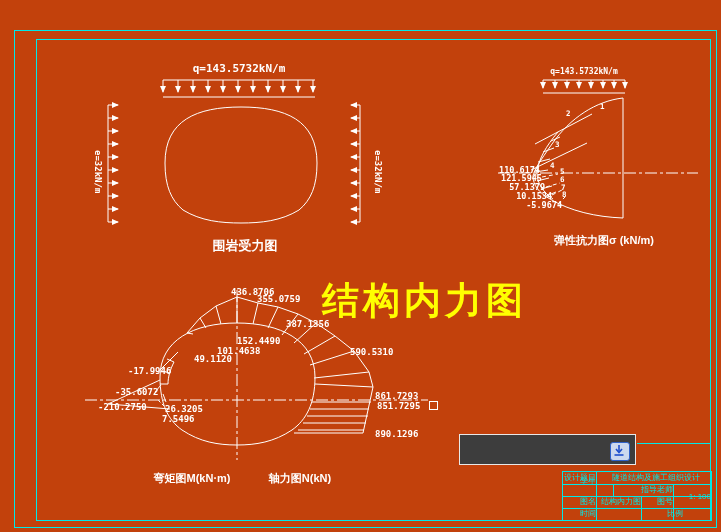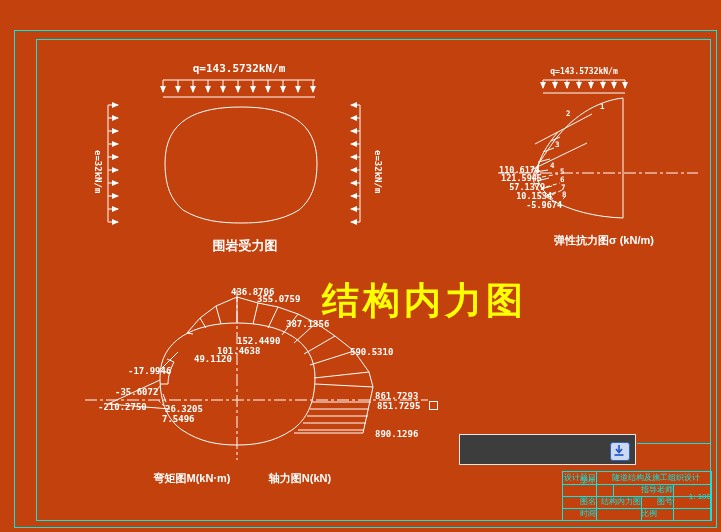--- a/index.html
+++ b/index.html
@@ -251,17 +251,17 @@
 
     <div class="tb-cell" style="left:0;top:0;width:33px;">设计题目</div>
     <div class="tb-cell" style="left:35px;top:0;width:102px;">隧道结构及施工组织设计</div>
     <div class="tb-cell" style="left:0;top:4px;width:33px;">学生</div>
     <div class="tb-cell" style="left:50px;top:12px;width:60px;">指导老师</div>
     <div class="tb-cell" style="left:0;top:24px;width:33px;">图名</div>
     <div class="tb-cell" style="left:33px;top:24px;width:45px;">结构内力图</div>
     <div class="tb-cell" style="left:78px;top:24px;width:32px;">图号</div>
     <div class="tb-cell" style="left:125px;top:24px;width:62px;">1号</div>
     <div class="tb-cell" style="left:0;top:36px;width:33px;">时间</div>
-    <div class="tb-cell" style="left:62px;top:36px;width:32px;">比例</div>
+    <div class="tb-cell" style="left:88px;top:36px;width:32px;">比例</div>
     <div class="tb-cell" style="left:110px;top:19px;width:38px;">1: 100</div>
   </div>
 
 </div>
 
 </body></html>

